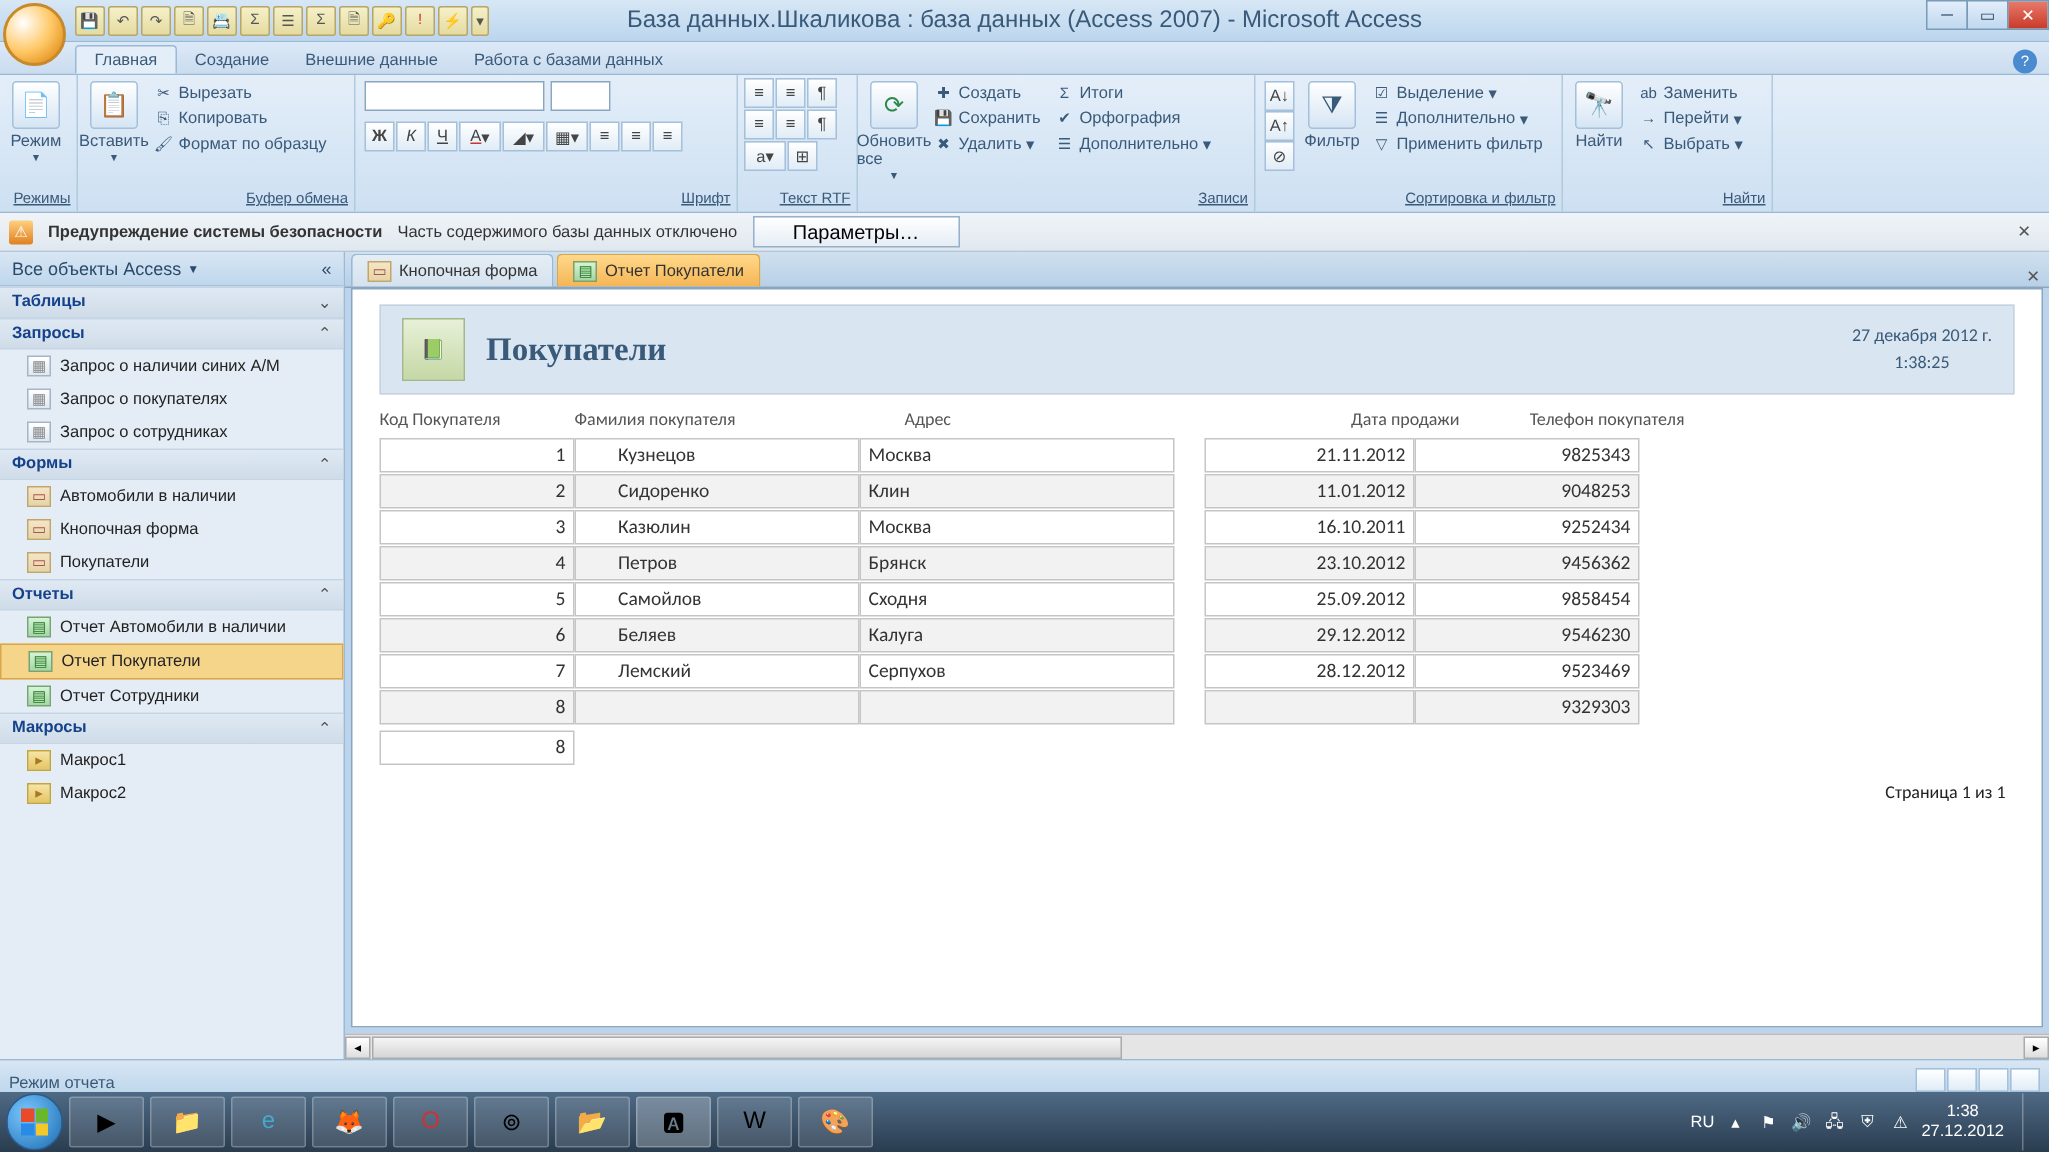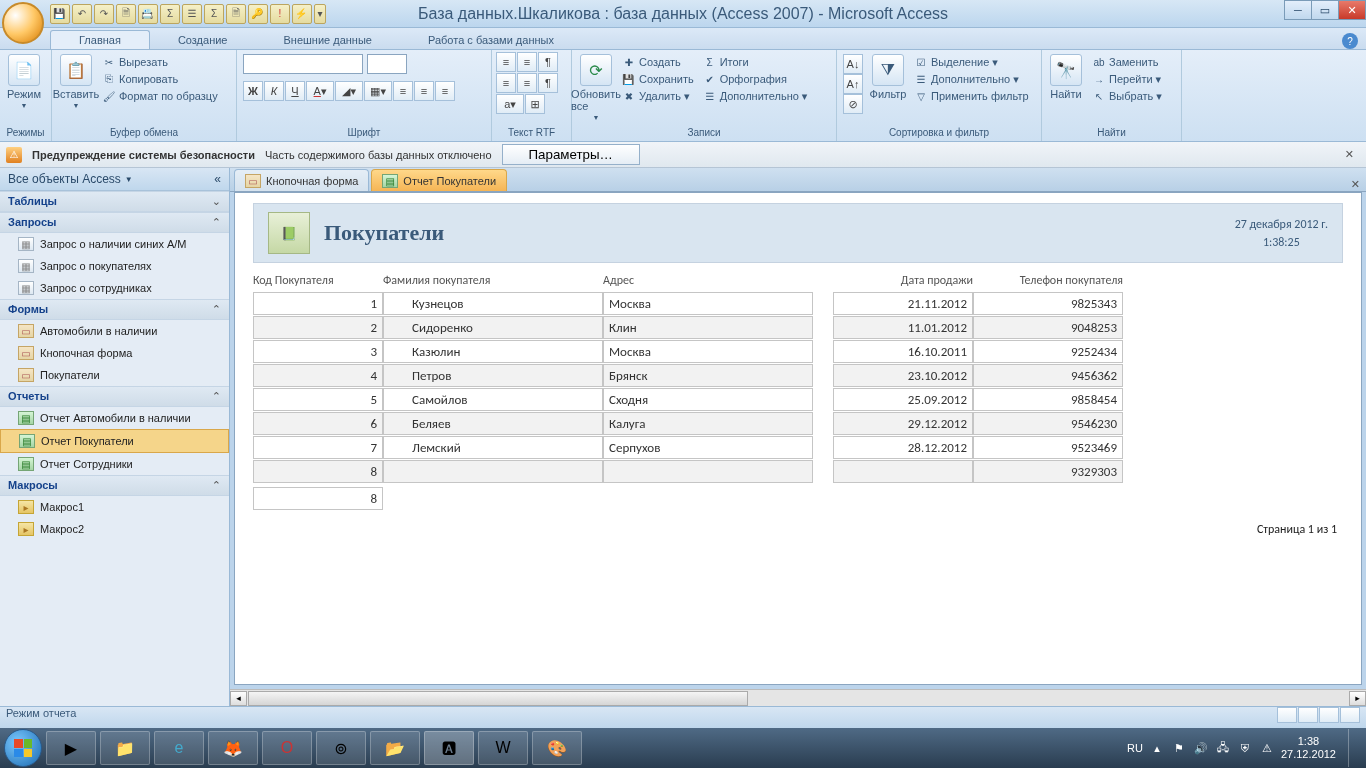--- a/index.html
+++ b/index.html
@@ -11,29 +11,29 @@
 .qat { display: flex; gap: 2px; margin-left: 50px; align-items: center; }
 .qat-btn { width: 20px; height: 20px; background: linear-gradient(#f5f0c8,#e5dba0); border: 1px solid #bba55f; border-radius: 2px; display:flex; align-items:center; justify-content:center; font-size:10px; color:#555; }
 .title-text { position:absolute; left:50%; transform:translateX(-50%); color:#3a5a7a; font-size:16px; }
 .winctrl { position:absolute; right:0; top:0; display:flex; height:20px; }
 .winctrl div { width:28px; height:20px; border:1px solid #7a9bb8; margin-left:-1px; display:flex; align-items:center; justify-content:center; font-size:11px; }
 .wc-min, .wc-max { background: linear-gradient(#e3eefb,#c0d8ee); color:#2a4a6a; }
 .wc-close { background: linear-gradient(#e87a6a,#c83a2a); color:#fff; width:46px; }
 
 
 .ribbon-tabs { height: 22px; background: linear-gradient(#dce9f7, #cadcef); display:flex; padding-left:50px; align-items:flex-end; border-bottom:1px solid #9ab9d6; }
-.rtab { padding: 3px 28px; color:#3a5a7a; cursor:pointer; }
+.rtab { padding: 3px 12px; color:#3a5a7a; cursor:pointer; }
 .rtab.active { background:#e4eef9; border:1px solid #9ab9d6; border-bottom:none; border-radius:3px 3px 0 0; }
 .help-ico { margin-left:auto; margin-right:8px; width:16px; height:16px; border-radius:50%; background:#4a8acf; color:#fff; display:flex; align-items:center; justify-content:center; font-size:10px; }
 
 
 .ribbon { height: 92px; background: linear-gradient(#e4eef9, #cde0f2); display:flex; border-bottom:1px solid #9ab9d6; }
 .rgroup { border-right:1px solid #b0cade; display:flex; flex-direction:column; padding:2px 4px; position:relative; }
 .rgroup-body { flex:1; display:flex; align-items:flex-start; gap:3px; }
-.rgroup-label { text-align:center; color:#3a5a7a; font-size:10px; padding:1px 0; }
+.rgroup-label { text-align:right; color:#3a5a7a; font-size:10px; padding:1px 0;text-decoration:underline; }
 .big-btn { width:40px; display:flex; flex-direction:column; align-items:center; gap:2px; padding:2px; color:#3a5a7a; }
 .big-ico { width:32px; height:32px; background:linear-gradient(#fff,#d5e5f4); border:1px solid #a5c0da; border-radius:3px; display:flex; align-items:center; justify-content:center; font-size:16px; }
 .small-stack { display:flex; flex-direction:column; gap:1px; padding-top:2px; }
 .sm-row { display:flex; align-items:center; gap:3px; color:#3a5a7a; padding:1px 3px; white-space:nowrap; }
 .sm-ico { width:14px; height:14px; display:inline-flex; align-items:center; justify-content:center; font-size:10px; }
 .font-combo { width:120px; height:20px; background:#fff; border:1px solid #8aa5c0; margin:2px; }
 .size-combo { width:40px; height:20px; background:#fff; border:1px solid #8aa5c0; margin:2px; }
 .fmt-btns { display:flex; gap:1px; margin:2px; }
 .fmt-btn { width:20px; height:20px; border:1px solid #a5c0da; background:linear-gradient(#fff,#e0ecf6); display:flex; align-items:center; justify-content:center; font-size:11px; color:#444; }
 
@@ -71,35 +71,35 @@
 
 .rpt { padding:10px 18px; color:#333; font-family:Calibri,sans-serif; font-size:13px; }
 .rpt-hdr { background:#d9e5f0; border:1px solid #c5d2e0; padding:8px 14px; display:flex; align-items:center; margin-bottom:6px; }
 .rpt-ico { width:42px; height:42px; background:linear-gradient(#e8f0d8,#c5d8a5); border:1px solid #a5b885; margin-right:14px; display:flex; align-items:center; justify-content:center; }
 .rpt-title { font-family:Cambria,Georgia,serif; font-size:22px; color:#3a5a7a; font-weight:bold; }
 .rpt-date { margin-left:auto; text-align:center; color:#3a5a7a; font-size:12px; line-height:1.5; }
 .rpt-cols { display:flex; padding:4px 0; color:#555; font-size:12px; }
 .rpt-row { display:flex; margin:1px 0; }
 .cell { border:1px solid #c5c5c5; padding:3px 5px; background:#fff; font-size:13px; white-space:nowrap; overflow:hidden; }
 .c-kod { width:130px; text-align:right; }
-.c-fam { width:220px;padding-left:28px; }
+.c-fam { width:190px;padding-left:28px; }
 .c-adr { width:210px; }
 .c-dat { width:140px; text-align:right; margin-left:20px; }
 .c-tel { width:150px; text-align:right; }
 .h-kod { width:130px; } .h-fam { width:220px; } .h-adr { width:210px; } .h-dat { width:140px; text-align:right; margin-left:20px; } .h-tel { width:150px; text-align:right; }
 .rpt-row.alt .cell { background: repeating-linear-gradient(#f2f2f2, #f2f2f2); }
 .rpt-footer-row { display:flex; margin-top:4px; }
 .rpt-page { text-align:right; margin-top:12px; padding-right:6px; color:#222; font-size:12px; }
 
 .hscroll { height:17px; background:#e5e5e5; border-top:1px solid #bbb; display:flex; align-items:center; }
 .hscroll .arr { width:17px; height:15px; background:linear-gradient(#fff,#ddd); border:1px solid #aaa; display:flex; align-items:center; justify-content:center; font-size:9px; }
 .hscroll .thumb { height:15px; background:linear-gradient(#f5f5f5,#d5d5d5); border:1px solid #aaa; width:500px; margin-left:1px; }
 
 
-.status { height:22px; background:linear-gradient(#d8e6f4,#bfd7ec); border-top:1px solid #9ab9d6; display:flex; align-items:flex-start; padding:0 6px; color:#3a5a7a; font-size:11px; }
+.status { height:22px; background:linear-gradient(#d8e6f4,#bfd7ec); border-top:1px solid #9ab9d6; display:flex; align-items:flex-end; padding:0 6px; color:#3a5a7a; font-size:11px; }
 .status .views { margin-left:auto; display:flex; gap:1px; }
 .status .vbtn { width:20px; height:16px; border:1px solid #a5c0da; background:linear-gradient(#fff,#e0ecf6); }
 
 
 .taskbar { position:absolute; bottom:0; left:0; right:0; height:40px; background:linear-gradient(rgba(60,90,120,0.9),rgba(30,50,70,0.95)); display:flex; align-items:center; padding:0 4px; }
 .start { width:38px; height:38px; border-radius:50%; background:radial-gradient(circle at 35% 35%,#7ac8ff,#1a6ab0); border:1px solid #2a5a8a; display:flex; align-items:center; justify-content:center; }
 .start-flag { width:18px; height:18px; display:grid; grid-template:1fr 1fr/1fr 1fr; gap:1px; }
 .start-flag div:nth-child(1){background:#e84a2a;} .start-flag div:nth-child(2){background:#6ab82a;} .start-flag div:nth-child(3){background:#2a8ae8;} .start-flag div:nth-child(4){background:#f5c82a;}
 .tb-btn { width:50px; height:34px; margin-left:4px; background:rgba(255,255,255,0.12); border:1px solid rgba(255,255,255,0.25); border-radius:2px; display:flex; align-items:center; justify-content:center; font-size:16px; }
 .tb-right { margin-left:auto; display:flex; align-items:center; gap:6px; color:#fff; font-size:11px; padding-right:4px; }

